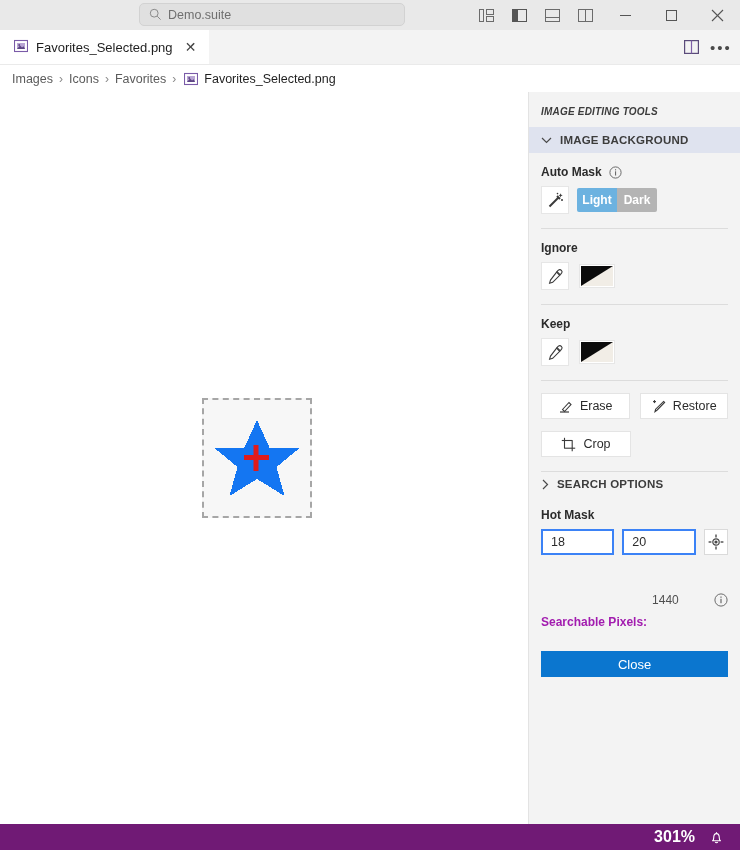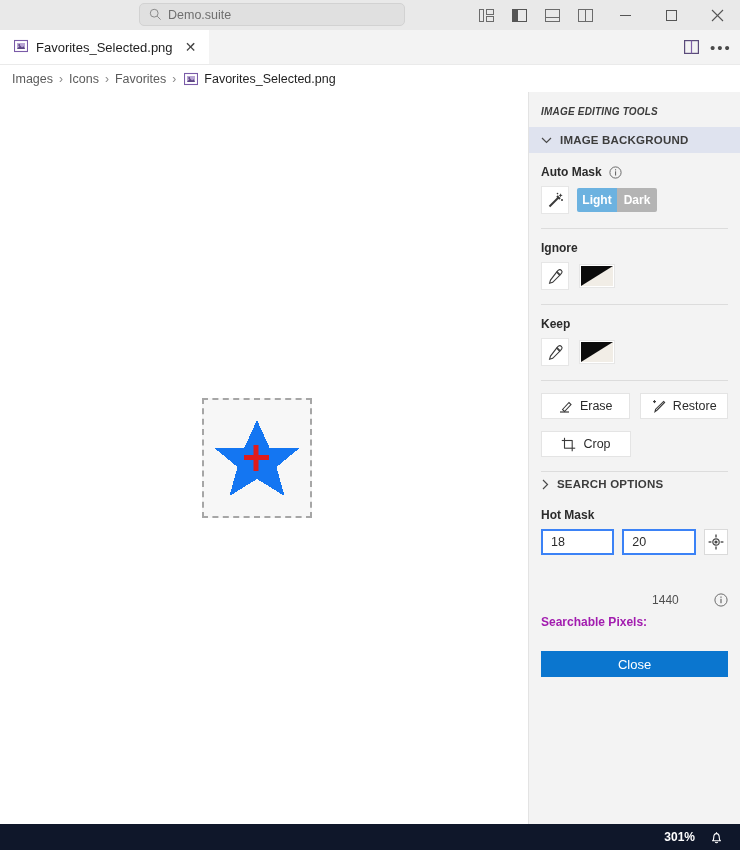--- a/index.html
+++ b/index.html
@@ -344,26 +344,26 @@
     justify-content: center;
   }
 
   
   #statusbar {
     position: absolute;
     left: 0;
     bottom: 0;
     width: 740px;
     height: 26px;
-    background: #0f172a;
+    background: #701a75;
     display: flex;
     align-items: center;
     justify-content: flex-end;
     color: #ffffff;
-    font-size: 12px;
+    font-size: 16px;
   }
   #zoom-level { margin-right: 14px; font-weight: bold; }
   #bell { margin-right: 16px; line-height: 0; }
 </style>
 </head>
 <body>
 
 <div id="titlebar">
   <div id="search-wrap">
     <span class="mag">

